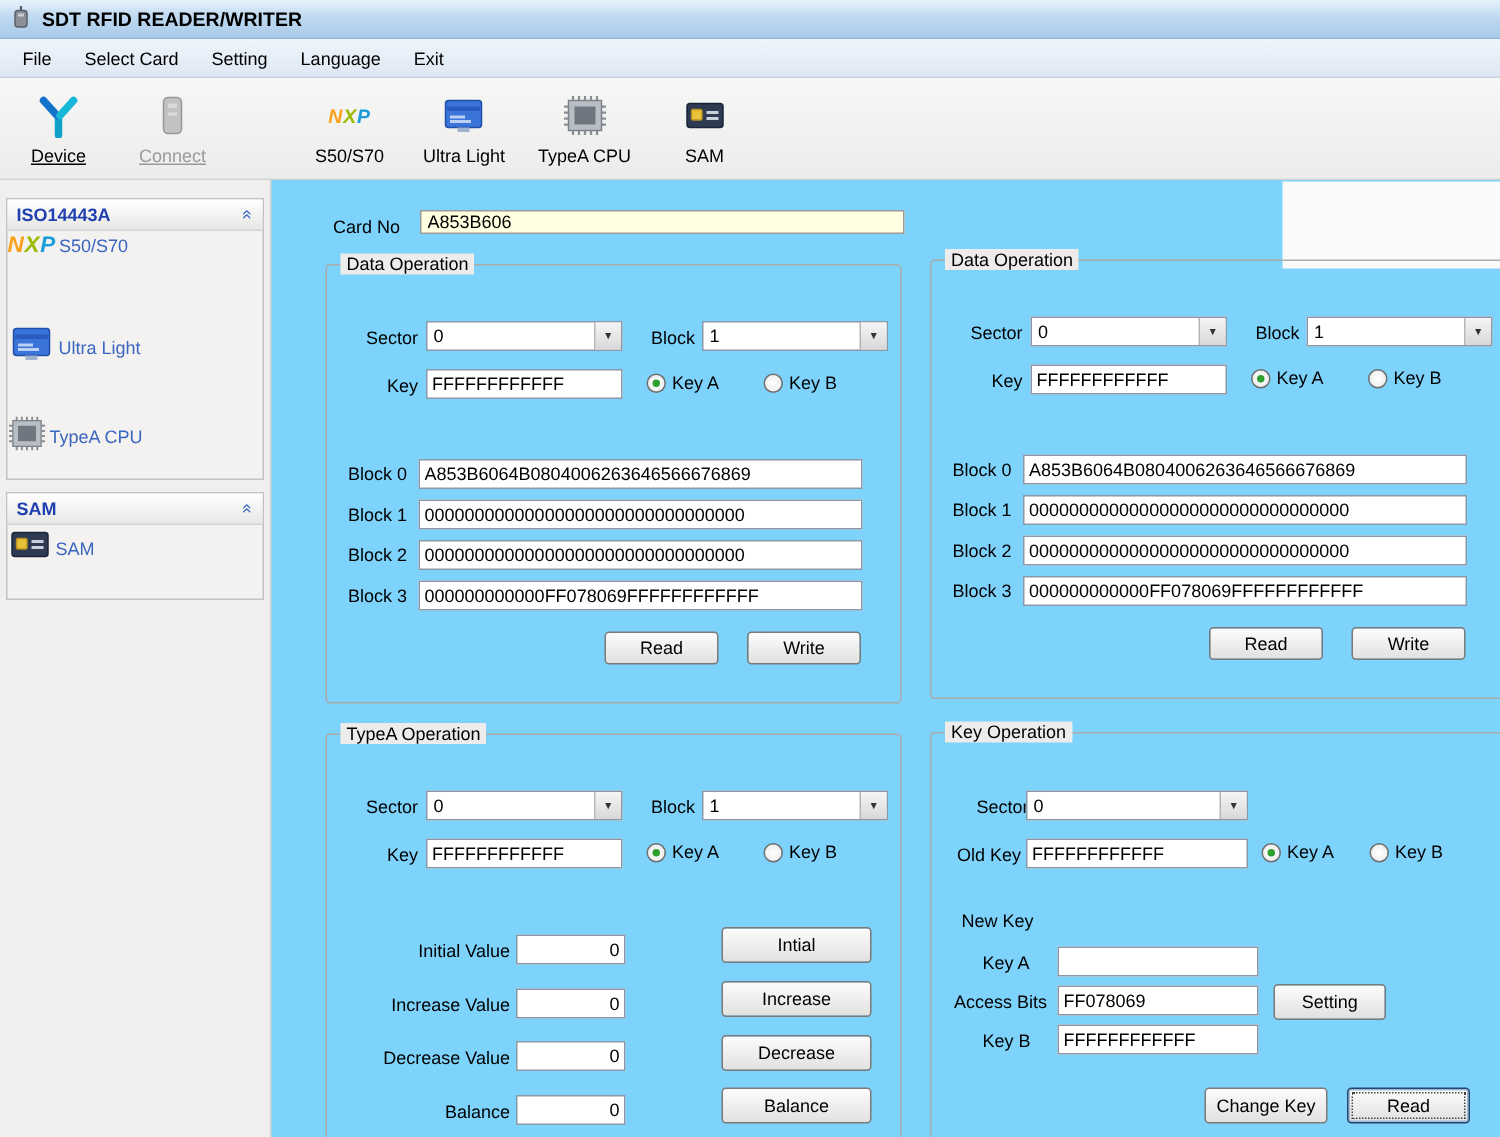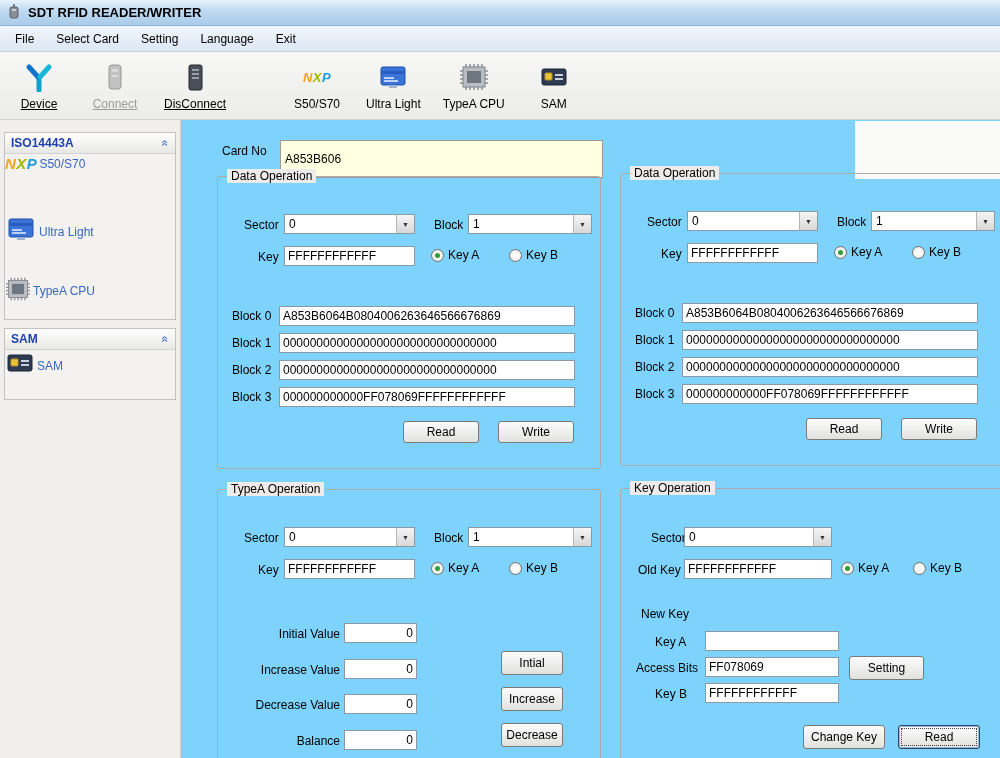--- a/index.html
+++ b/index.html
@@ -46,21 +46,21 @@
   .side-item{position:absolute;left:0;width:100%;display:flex;align-items:center;gap:2px;cursor:pointer;}
   .p-item1{top:22px;} .p-item2{top:84px;} .p-item3{top:144px;}
   .p2-item1{top:24px;}
   .side-item-label{color:#3A66C0;}
 
   
   .main{position:absolute;top:120px;left:181px;width:819px;height:638px;background:#7dd3fc;overflow:hidden;}
   .white-rect{position:absolute;left:674px;top:1px;width:145px;height:58px;background:#FAFAF8;}
   .lbl{position:absolute;white-space:nowrap;line-height:14px;}
   .card-label{left:41px;top:24px;}
-  .card-input{position:absolute;left:99px;top:20px;width:323px;height:38px;background:#FFFFE1;
+  .card-input{position:absolute;left:99px;top:20px;width:323px;height:16px;background:#FFFFE1;
     border:1px solid #9B9B99;font:12px "Liberation Sans",sans-serif;padding:0 4px;box-sizing:border-box;}
 
   .group{position:absolute;border:1px solid #ABABA9;border-radius:3px;box-sizing:border-box;}
   .group-title{position:absolute;top:-8px;left:9px;background:#EDECEA;padding:0 4px;line-height:14px;}
   .g-dataop-left{left:36px;top:56px;width:384px;height:293px;}
   .g-dataop-right{left:439px;top:53px;width:384px;height:293px;}
   .g-purse{left:36px;top:369px;width:384px;height:300px;}
   .g-keyop{left:439px;top:368px;width:384px;height:300px;}
 
   .tinput{position:absolute;height:20px;border:1px solid #8A99A8;background:#fff;
@@ -91,21 +91,21 @@
   .d-b-lbl0{left:14px;top:132px;} .d-b-lbl1{left:14px;top:159px;} .d-b-lbl2{left:14px;top:186px;} .d-b-lbl3{left:14px;top:213px;}
   .d-b-inp{left:61px;width:296px;}
   .d-b-inp0{top:129px;} .d-b-inp1{top:156px;} .d-b-inp2{top:183px;} .d-b-inp3{top:210px;}
   .d-read{left:185px;top:244px;width:76px;} .d-write{left:280px;top:244px;width:76px;}
 
   
   .p-row-lbl{left:10px;width:112px;text-align:right;}
   .p-lbl0{top:137px;} .p-lbl1{top:173px;} .p-lbl2{top:208px;} .p-lbl3{top:244px;}
   .p-val{left:126px;width:73px;text-align:right;}
   .p-val0{top:133px;} .p-val1{top:169px;} .p-val2{top:204px;} .p-val3{top:240px;}
-  .p-btn{left:283px;width:62px;margin-top:33px;}
+  .p-btn{left:263px;width:100px;}
   .p-btn0{top:128px;} .p-btn1{top:164px;} .p-btn2{top:200px;} .p-btn3{top:235px;}
 
   
   .k-sector-lbl{left:30px;top:42px;} .k-sector-sel{left:63px;top:38px;width:148px;}
   .k-oldkey-lbl{left:17px;top:74px;} .k-oldkey-inp{left:63px;top:70px;width:148px;}
   .k-keya{left:220px;top:72px;} .k-keyb{left:292px;top:72px;}
   .k-newkey-lbl{left:20px;top:118px;}
   .k-keya-lbl{left:34px;top:146px;} .k-keya-inp{left:84px;top:142px;width:134px;}
   .k-ab-lbl{left:15px;top:172px;}   .k-ab-inp{left:84px;top:168px;width:134px;}
   .k-setting{left:228px;top:167px;width:75px;}
@@ -149,31 +149,20 @@
     </div>
     <div class="tool-btn u disabled">
       <span class="tool-icon">
         <svg width="30" height="30">
             <rect x="9" y="3" width="12" height="24" rx="3" fill="#C2C2C2" stroke="#969696"></rect>
             <rect x="12" y="7" width="6" height="3" fill="#DADADA"></rect>
             <rect x="12" y="13" width="6" height="2" fill="#DADADA"></rect>
           </svg>
       </span>
       <span class="tool-label">Connect</span>
-    </div>
-    <div class="tool-btn u">
-      <span class="tool-icon">
-        <svg width="30" height="30">
-            <rect x="9" y="3" width="13" height="25" rx="2" fill="#4A4E58" stroke="#24262C"></rect>
-            <rect x="12" y="7" width="7" height="2" fill="#9AA0AA"></rect>
-            <rect x="12" y="11" width="7" height="2" fill="#9AA0AA"></rect>
-            <rect x="12" y="15" width="7" height="2" fill="#9AA0AA"></rect>
-          </svg>
-      </span>
-      <span class="tool-label">DisConnect</span>
     </div>
     <div class="tool-btn gap-left">
       <span class="tool-icon nxp">
           <span class="n">N</span>
           <span class="x">X</span>
           <span class="p">P</span>
         </span>
       <span class="tool-label">S50/S70</span>
     </div>
     <div class="tool-btn">

